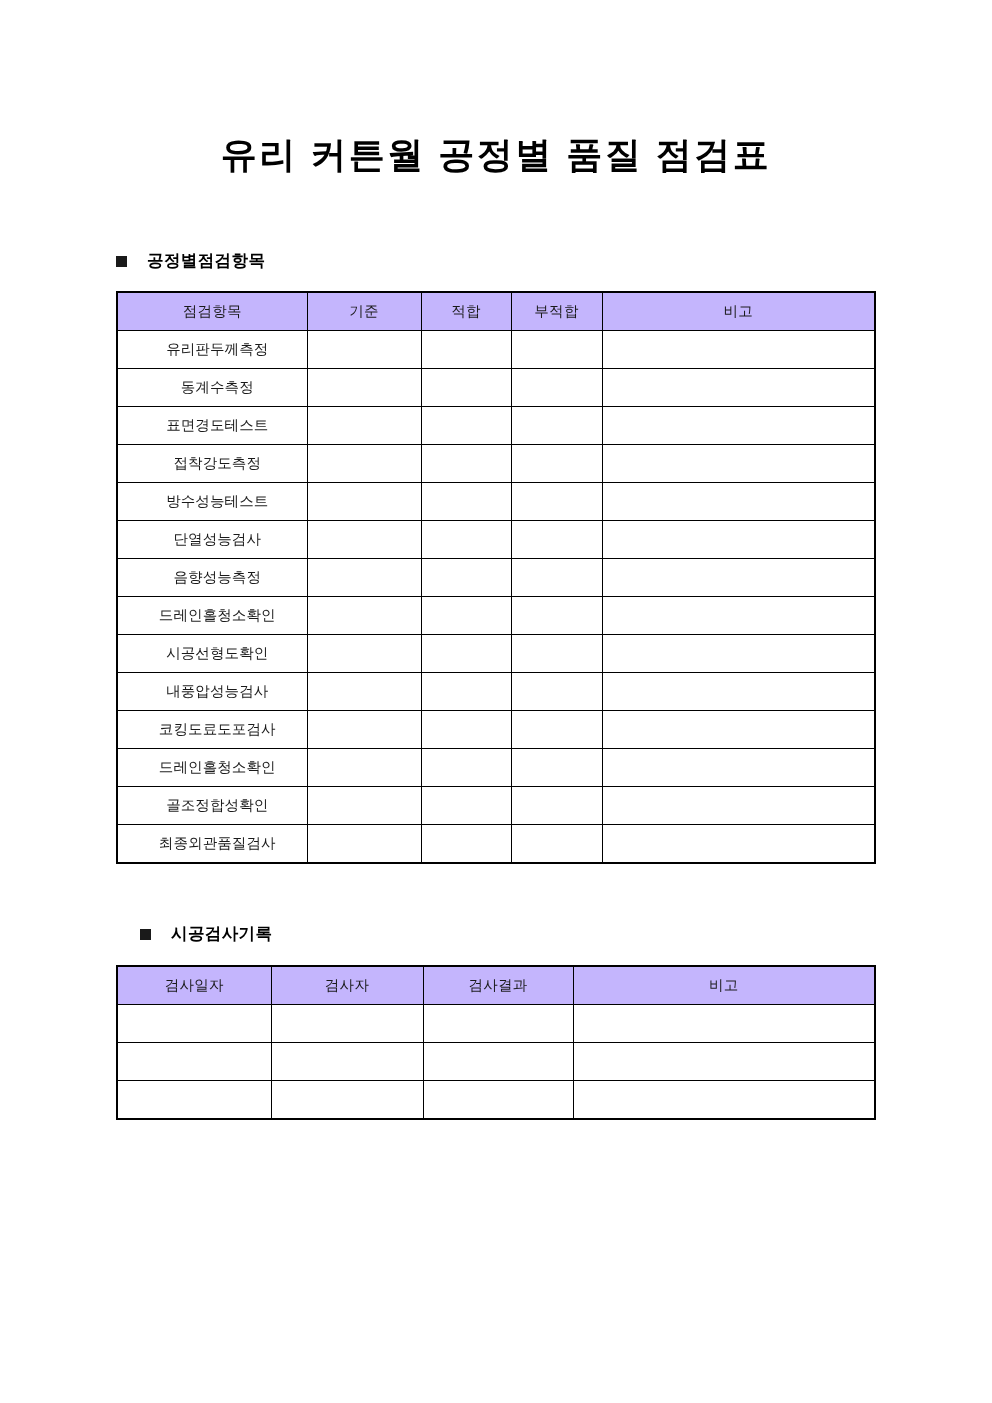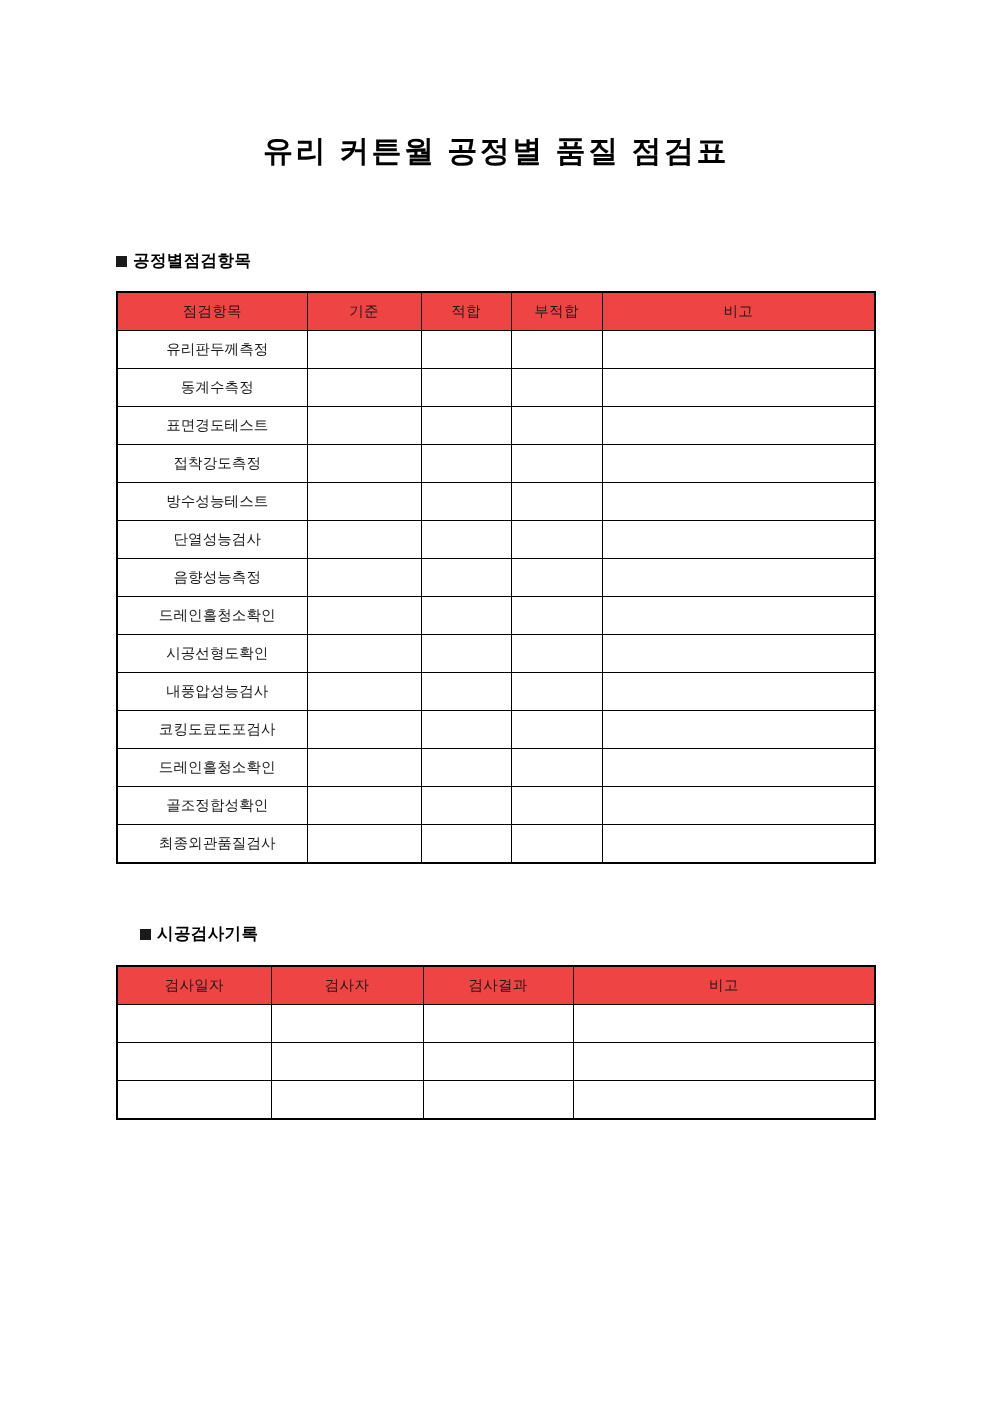--- a/index.html
+++ b/index.html
@@ -22,38 +22,38 @@
     height: 1403px;
     box-sizing: border-box;
   }
 
   .doc-title {
     position: absolute;
     left: 0;
     top: 133px;
     width: 992px;
     text-align: center;
-    font-size: 30px;
+    font-size: 36px;
     font-weight: bold;
     letter-spacing: 2.5px;
     color: #000000;
     line-height: 1.2;
   }
 
   .section-heading {
     position: absolute;
     left: 116px;
     font-size: 16.5px;
     font-weight: bold;
     letter-spacing: 0.4px;
     color: #000000;
     white-space: nowrap;
     display: flex;
     align-items: center;
-    gap: 6px;
+    gap: 20px;
   }
   .section-heading .bullet-square {
     display: inline-block;
     width: 11px;
     height: 11px;
     background: #1a1a1a;
     flex: 0 0 auto;
     position: relative;
     top: 0px;
   }
@@ -70,21 +70,21 @@
   table.form-table td {
     border: 1px solid #000000;
     padding: 0;
     font-weight: normal;
     font-size: 14.5px;
     color: #1a1a1a;
     vertical-align: middle;
     background: #ffffff;
   }
   table.form-table thead th {
-    background: #ef4444;
+    background: #c4b5fd;
     text-align: center;
     height: 37px;
     font-size: 14.5px;
     letter-spacing: 0.3px;
   }
   table.form-table tbody td {
     height: 37px;
   }
   table.form-table tbody td.item-cell {
     text-align: center;

